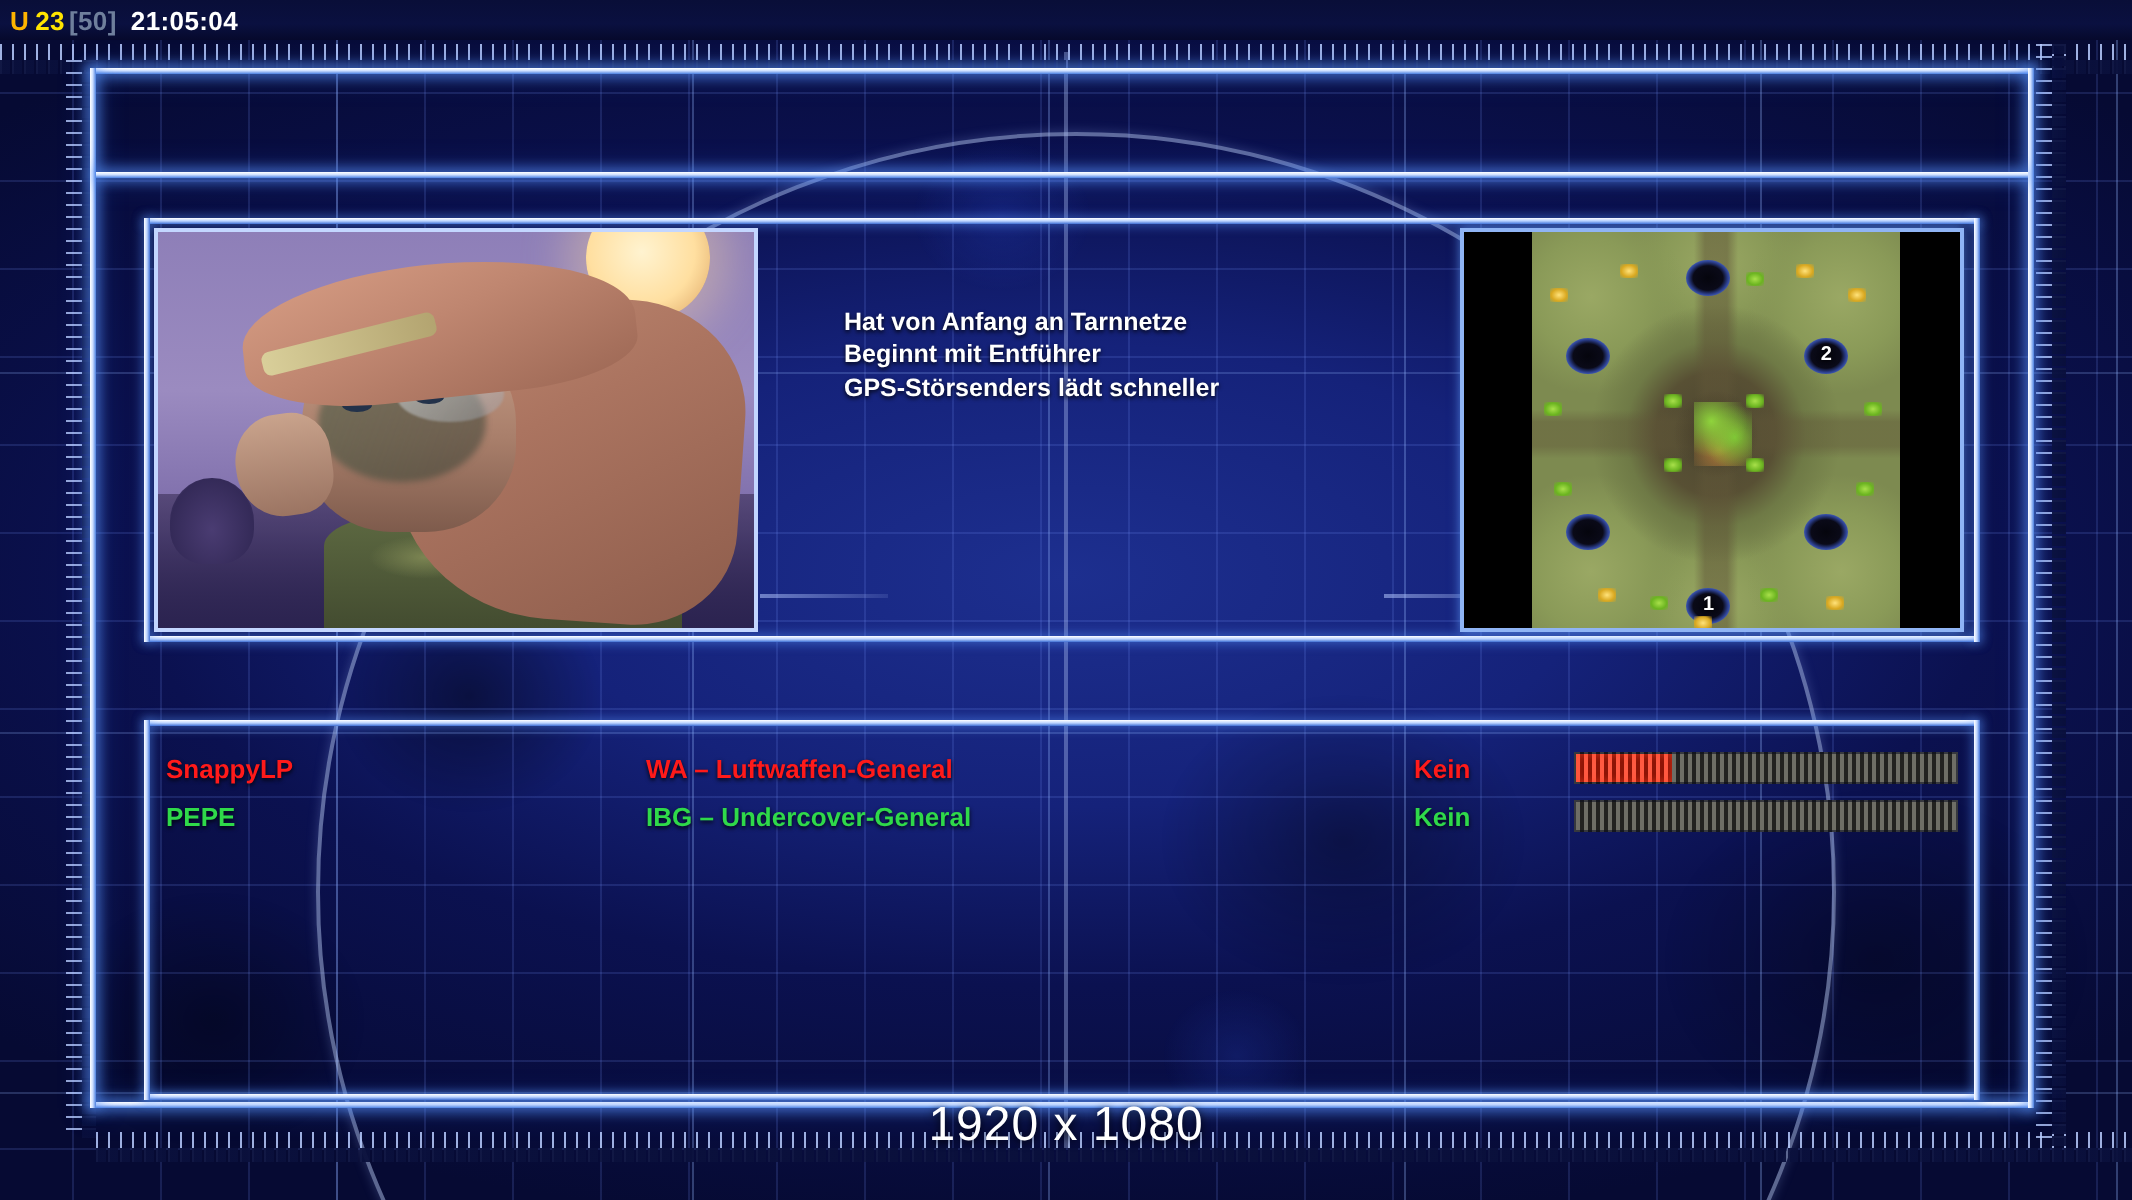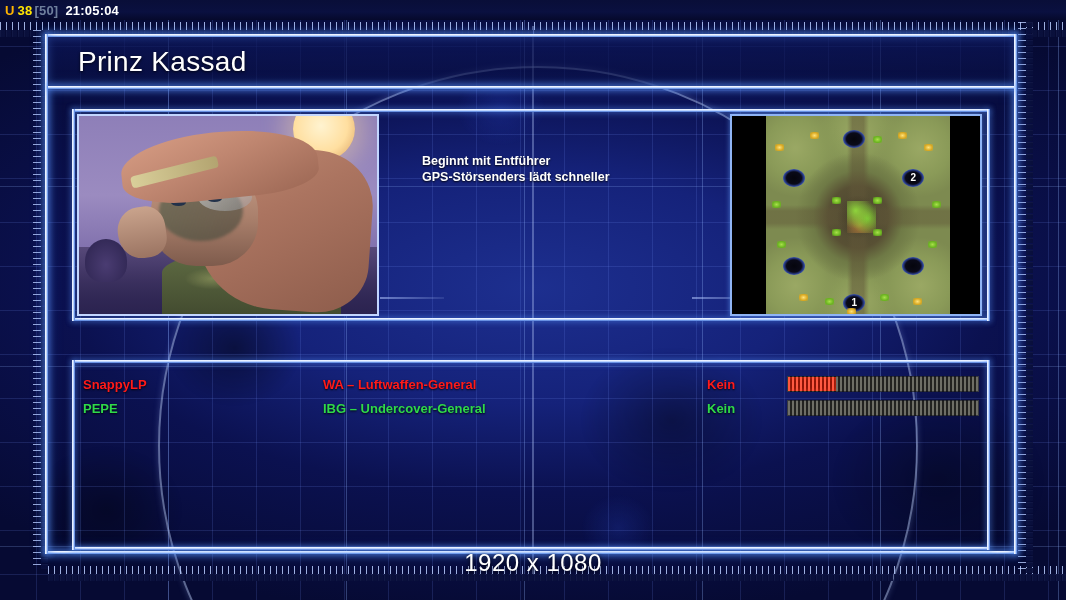--- a/index.html
+++ b/index.html
@@ -388,35 +388,32 @@
   <div id="bg-vline"></div>
 </div>
 
 <div class="ruler ruler-h" id="ruler-top"></div>
 <div class="ruler ruler-h" id="ruler-bottom"></div>
 <div class="ruler ruler-v" id="ruler-left"></div>
 <div class="ruler ruler-v" id="ruler-right"></div>
 
 <div id="topbar">
   <span class="u">U</span>
-  <span class="num">38</span>
+  <span class="num">23</span>
   <span class="brk">[50]</span>
   <span class="clk">21:05:04</span>
 </div>
 
 <div id="panel">
 
   <div class="edge" id="panel-top"></div>
   <div class="edge" id="panel-bot"></div>
   <div class="edge edge-v" id="panel-left"></div>
   <div class="edge edge-v" id="panel-right"></div>
 
-  <div id="panel-header">
-    <div id="title">Prinz Kassad</div>
-  </div>
   <div class="edge" id="header-rule"></div>
 
   <div id="content-box">
     <div class="cb-edge" id="cb-top"></div>
     <div class="cb-edge" id="cb-bot"></div>
     <div class="cb-edge cb-edge-v" id="cb-left"></div>
     <div class="cb-edge cb-edge-v" id="cb-right"></div>
 
     <div id="portrait">
       <div id="portrait-sky"></div>
@@ -429,20 +426,21 @@
       <div id="fig-face-shade"></div>
       <div id="fig-goggle"></div>
       <div id="fig-eye-l"></div>
       <div id="fig-eye-r"></div>
       <div id="fig-scarf-top"></div>
       <div id="fig-band"></div>
       <div id="fig-hand"></div>
     </div>
 
     <div id="description">
+        <div>Hat von Anfang an Tarnnetze</div>
         <div>Beginnt mit Entführer</div>
         <div>GPS-Störsenders lädt schneller</div>
       </div>
 
     <div class="cb-divider" id="cb-div-l"></div>
     <div class="cb-divider" id="cb-div-r"></div>
 
     <div id="minimap">
       <div id="mm-inner">
         <div id="mm-paths"></div>

